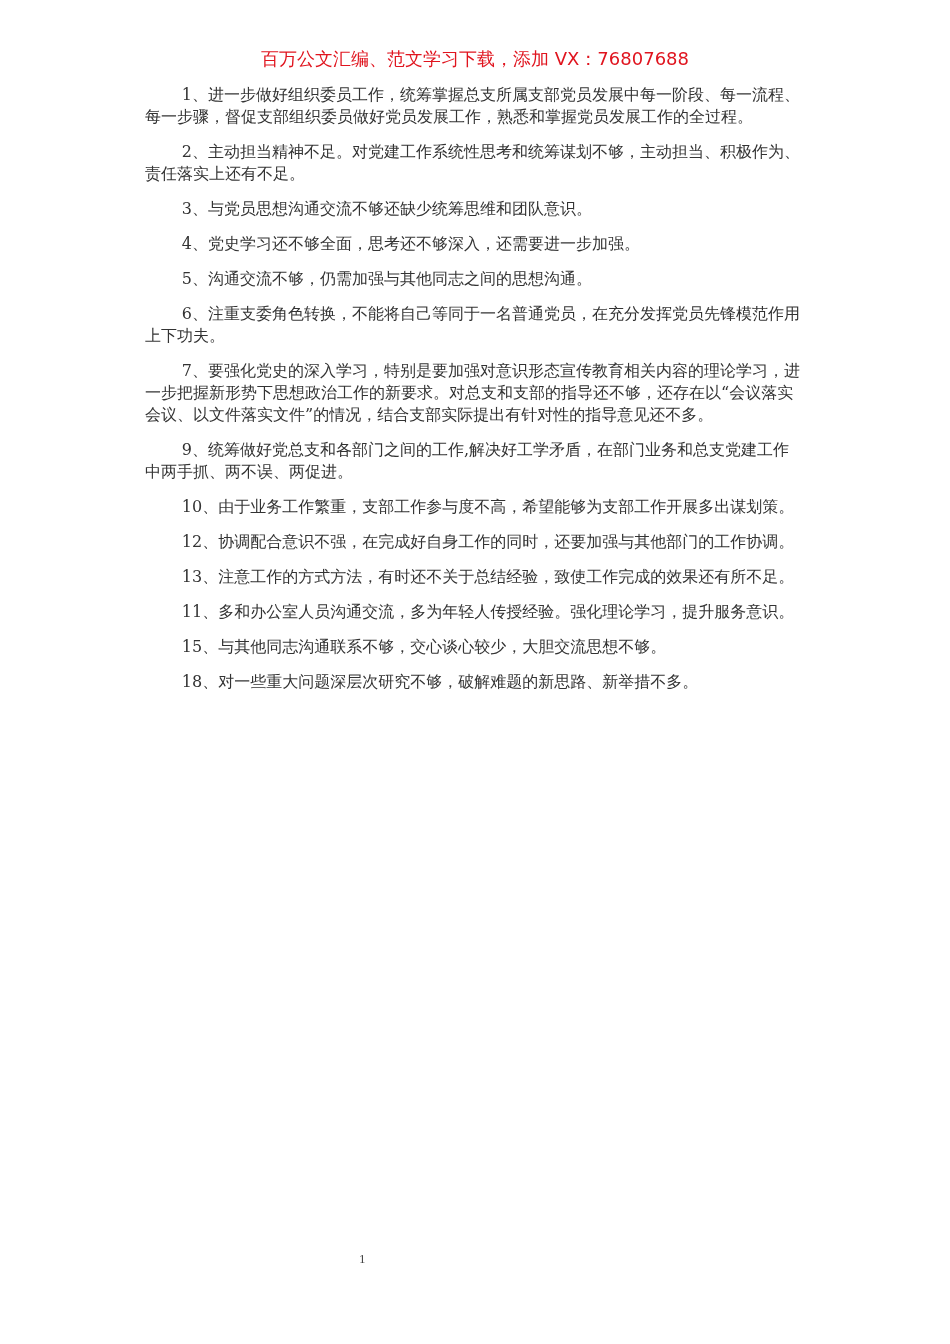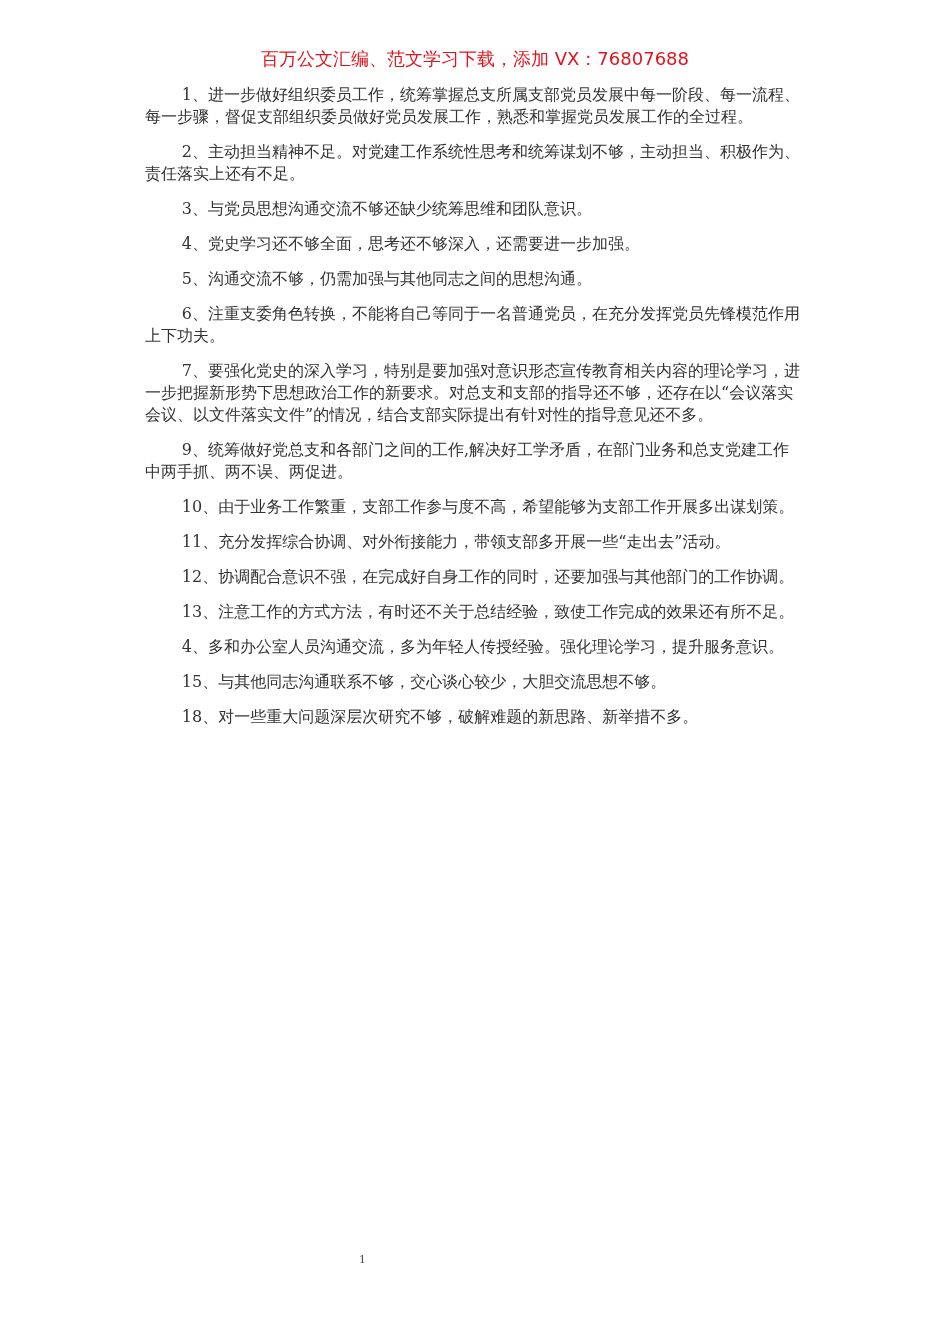--- a/index.html
+++ b/index.html
@@ -30,22 +30,21 @@
   <div class="body-text">
     <p class="para">1、进一步做好组织委员工作，统筹掌握总支所属支部党员发展中每一阶段、每一流程、每一步骤，督促支部组织委员做好党员发展工作，熟悉和掌握党员发展工作的全过程。</p>
     <p class="para">2、主动担当精神不足。对党建工作系统性思考和统筹谋划不够，主动担当、积极作为、责任落实上还有不足。</p>
     <p class="para">3、与党员思想沟通交流不够还缺少统筹思维和团队意识。</p>
     <p class="para">4、党史学习还不够全面，思考还不够深入，还需要进一步加强。</p>
     <p class="para">5、沟通交流不够，仍需加强与其他同志之间的思想沟通。</p>
     <p class="para">6、注重支委角色转换，不能将自己等同于一名普通党员，在充分发挥党员先锋模范作用上下功夫。</p>
     <p class="para">7、要强化党史的深入学习，特别是要加强对意识形态宣传教育相关内容的理论学习，进一步把握新形势下思想政治工作的新要求。对总支和支部的指导还不够，还存在以“会议落实会议、以文件落实文件”的情况，结合支部实际提出有针对性的指导意见还不多。</p>
     <p class="para">9、统筹做好党总支和各部门之间的工作,解决好工学矛盾，在部门业务和总支党建工作中两手抓、两不误、两促进。</p>
     <p class="para">10、由于业务工作繁重，支部工作参与度不高，希望能够为支部工作开展多出谋划策。</p>
-    <p class="para">11、充分发挥综合协调、对外衔接能力，带领支部多开展一些“走出去”活动。</p>
     <p class="para">12、协调配合意识不强，在完成好自身工作的同时，还要加强与其他部门的工作协调。</p>
     <p class="para">13、注意工作的方式方法，有时还不关于总结经验，致使工作完成的效果还有所不足。</p>
-    <p class="para">4、多和办公室人员沟通交流，多为年轻人传授经验。强化理论学习，提升服务意识。</p>
+    <p class="para">11、多和办公室人员沟通交流，多为年轻人传授经验。强化理论学习，提升服务意识。</p>
     <p class="para">15、与其他同志沟通联系不够，交心谈心较少，大胆交流思想不够。</p>
     <p class="para">18、对一些重大问题深层次研究不够，破解难题的新思路、新举措不多。</p>
   </div>
 
   <div class="page-number">1</div>
 </div>
 
 </body></html>

